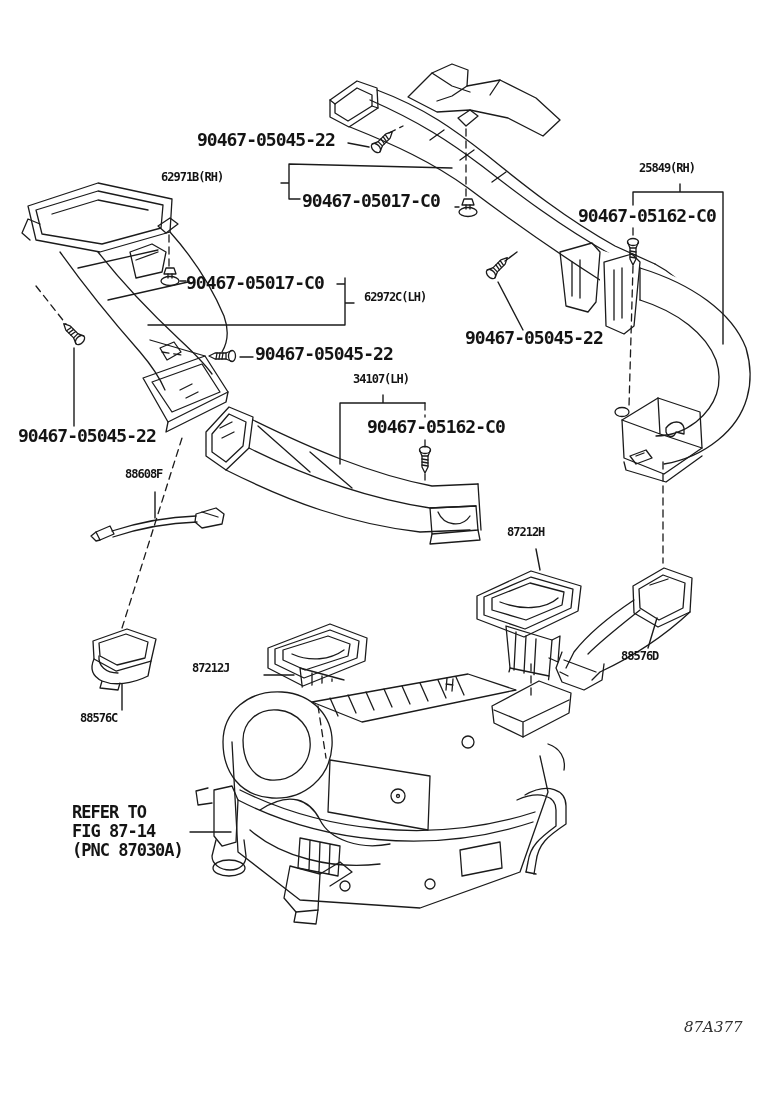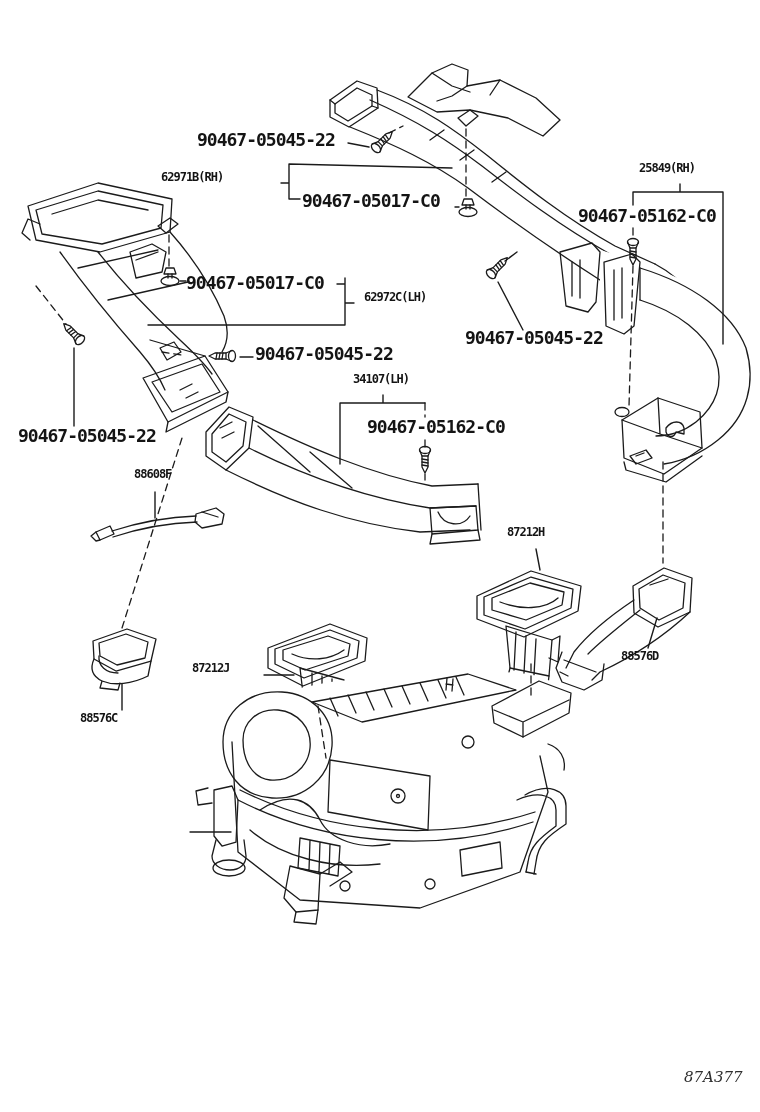--- a/index.html
+++ b/index.html
@@ -4,21 +4,21 @@
 <style>
   html,body{margin:0;padding:0;background:#fff;}
   .stage{position:relative;width:760px;height:1112px;background:#ffffff;overflow:hidden;
          font-family:"DejaVu Sans Mono",monospace;}
   .stage svg{position:absolute;left:0;top:0;}
   .lbl{position:absolute;color:#141414;font-weight:bold;font-size:18px;line-height:1;
        white-space:pre;letter-spacing:-1px;}
   .lbl.big{font-size:12px;}
   .note{position:absolute;left:72px;top:803px;color:#141414;font-weight:bold;font-size:17px;
         line-height:19px;letter-spacing:-1px;}
-  .code{position:absolute;left:684px;top:1068px;color:#2e2e2e;font-size:15px;font-weight:normal;
+  .code{position:absolute;left:684px;top:1018px;color:#2e2e2e;font-size:15px;font-weight:normal;
         font-style:italic;font-family:"DejaVu Serif",serif;letter-spacing:0;}
   path,ellipse,line,circle{vector-effect:non-scaling-stroke;}
 </style>
 </head>
 <body>
 
 <div class="stage">
 
 <svg width="760" height="1112" viewBox="0 0 760 1112">
   <defs>
@@ -281,22 +281,27 @@
 <div class="lbl" style="left:302px;top:192px">90467-05017-C0</div>
 <div class="lbl big" style="left:639px;top:162px">25849(RH)</div>
 <div class="lbl" style="left:578px;top:207px">90467-05162-C0</div>
 <div class="lbl" style="left:186px;top:274px">90467-05017-C0</div>
 <div class="lbl big" style="left:364px;top:291px">62972C(LH)</div>
 <div class="lbl" style="left:255px;top:345px">90467-05045-22</div>
 <div class="lbl" style="left:465px;top:329px">90467-05045-22</div>
 <div class="lbl big" style="left:353px;top:373px">34107(LH)</div>
 <div class="lbl" style="left:367px;top:418px">90467-05162-C0</div>
 <div class="lbl" style="left:18px;top:427px">90467-05045-22</div>
-<div class="lbl big" style="left:134px;top:468px">88608F</div>
+<div class="lbl big" style="left:125px;top:468px">88608F</div>
 <div class="lbl big" style="left:507px;top:526px">87212H</div>
 <div class="lbl big" style="left:621px;top:650px">88576D</div>
 <div class="lbl big" style="left:192px;top:662px">87212J</div>
 <div class="lbl big" style="left:80px;top:712px">88576C</div>
 
+<div class="note">
+  <div>REFER TO</div>
+  <div>FIG 87-14</div>
+  <div>(PNC 87030A)</div>
+</div>
 
 <div class="code">87A377</div>
 
 </div>
 
 </body></html>

